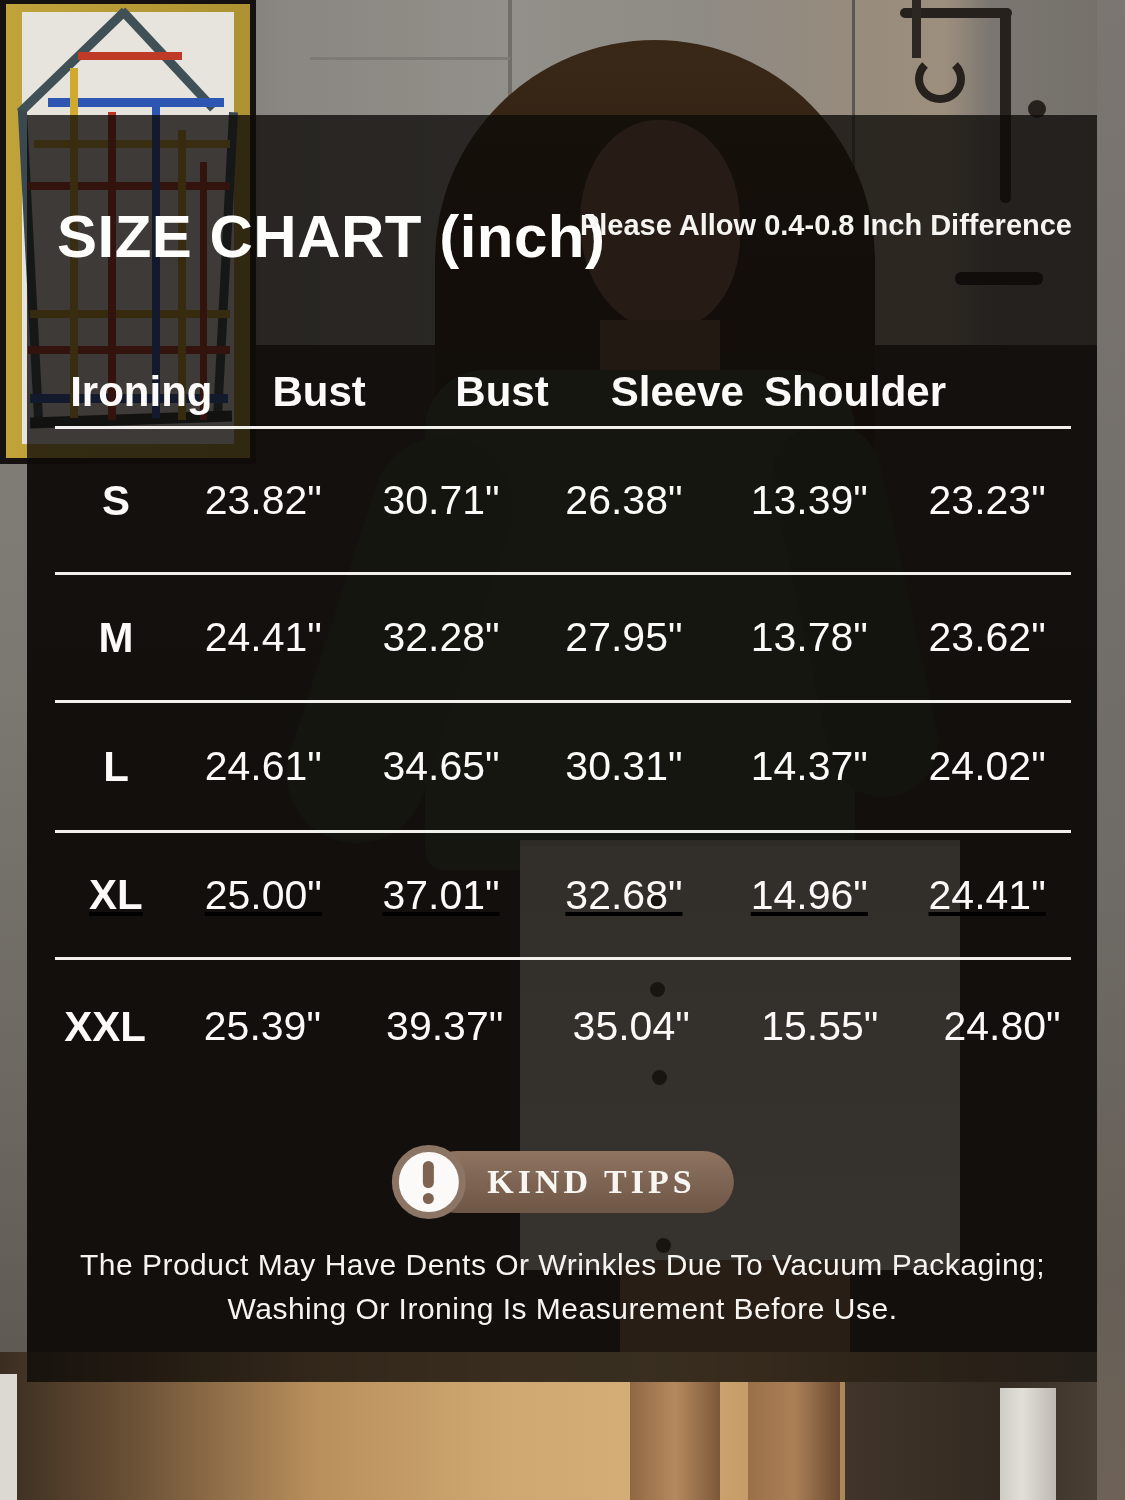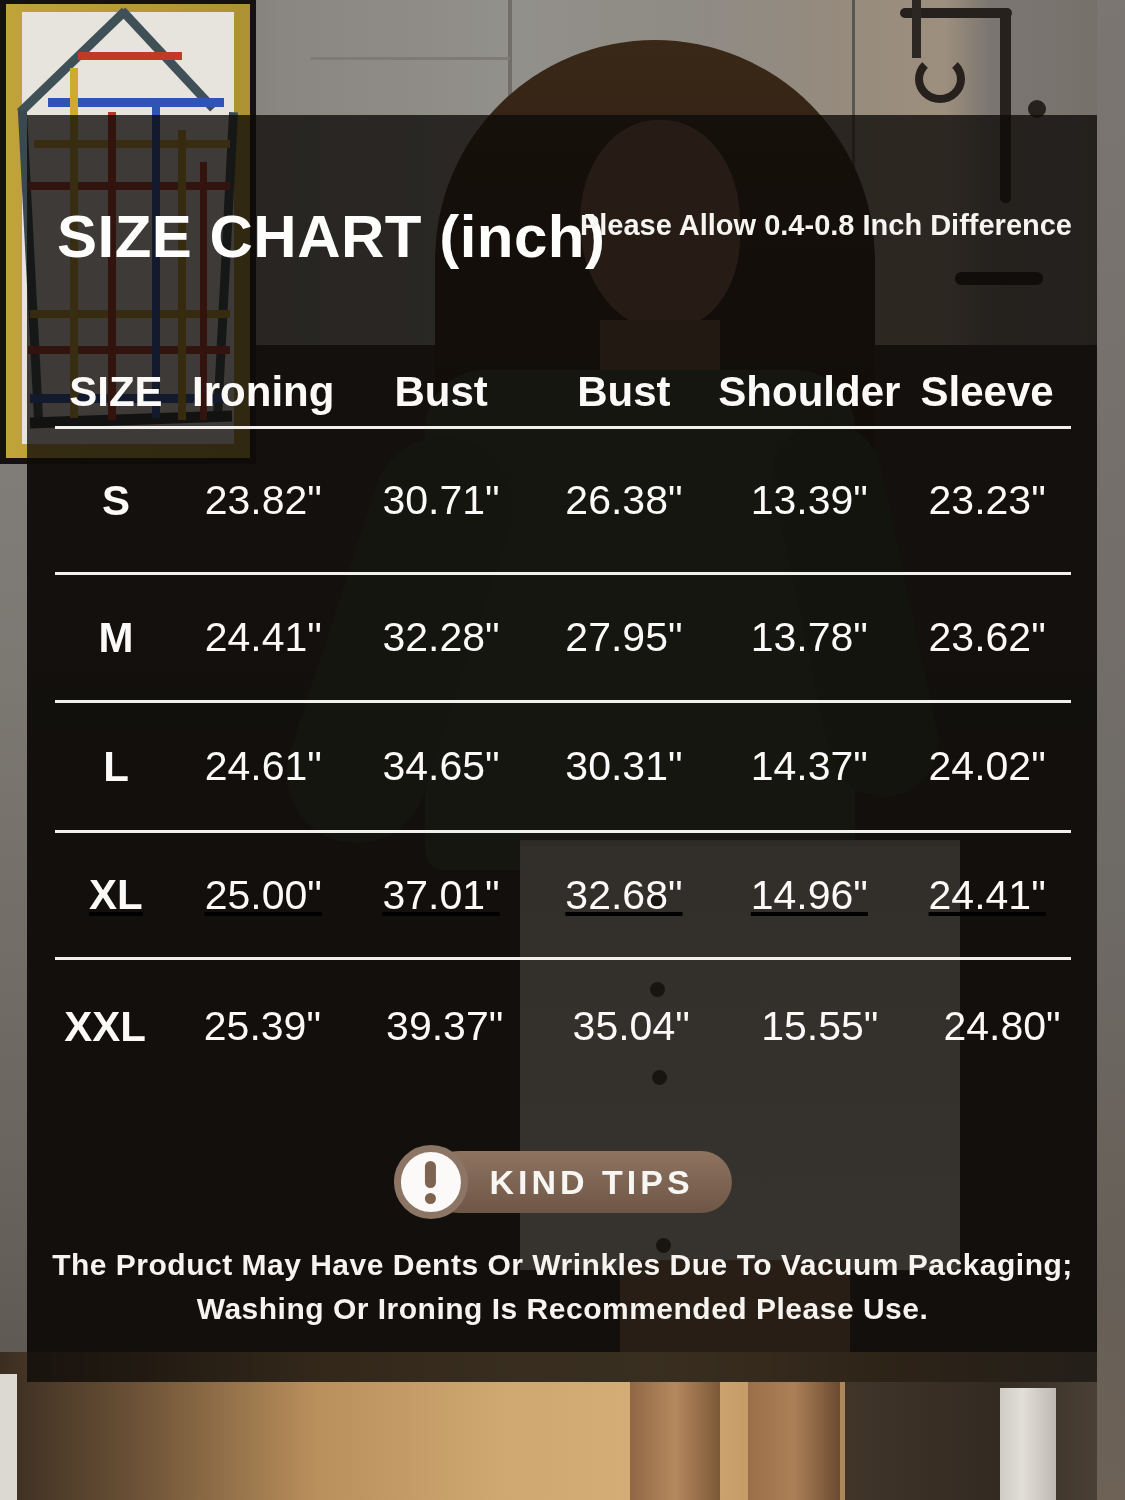--- a/index.html
+++ b/index.html
@@ -26,24 +26,24 @@
   .size-col{font-weight:700;font-size:42px;}
   .val{font-size:41px;font-weight:400;}
   .kind-tips{position:absolute;top:1145px;left:50%;transform:translateX(-50%);
              display:flex;align-items:center;z-index:10;}
   .tip-circle{width:74px;height:74px;border-radius:50%;background:#fbfaf8;
               border:7px solid #8c7565;box-sizing:border-box;display:flex;
               flex-direction:column;align-items:center;justify-content:center;z-index:2;}
   .tip-bar{width:11px;height:27px;border-radius:6px;background:#7e6350;}
   .tip-dot{width:11px;height:11px;border-radius:50%;background:#7e6350;margin-top:5px;}
   .tip-pill{margin-left:-40px;height:62px;background:linear-gradient(180deg,#8e7360,#6e5646);
-            border-radius:31px;display:flex;align-items:center;padding:0 38px 0 62px;}
+            border-radius:31px;display:flex;align-items:center;padding:0 38px 0 62px;font-family:Liberation Serif, serif;}
   .tip-label{font-size:34px;font-weight:700;letter-spacing:4px;color:#f8f6f3;}
   .footer{position:absolute;left:0;top:1243px;width:1125px;text-align:center;
-          font-size:30px;line-height:44px;color:#f6f4f1;z-index:10;letter-spacing:0.5px;font-weight:bold;}
+          font-size:30px;line-height:44px;color:#f6f4f1;z-index:10;letter-spacing:0.5px;}
 </style>
 </head>
 <body>
 
 <div class="canvas">
 
   <div class="ph" style="left:0;top:0;width:1125px;height:345px;background:linear-gradient(90deg,#5f5b56 0%,#8a8681 25%,#92908a 45%,#8f8b85 62%,#968b7d 75%,#9d8f7d 84%,#7b7671 88%,#747069 100%);"></div>
   <div class="ph" style="left:0;top:345px;width:1125px;height:1155px;background:linear-gradient(180deg,#2c2723,#272320 40%,#231f1b);"></div>
   <div class="ph" style="left:0;top:0;width:27px;height:1500px;background:linear-gradient(180deg,#87837e,#7c7872 45%,#6b6660 75%,#57524c);"></div>
 
@@ -107,26 +107,25 @@
   <div class="overlay"></div>
 
   <div class="title">SIZE CHART (inch)</div>
 
   <div class="note">
     <div>Please Allow 0.4-0.8 Inch Difference</div>
   </div>
 
   <div class="size-table">
     <div class="t-row t-head">
-      <div class="t-cell c0">SIZE</div>
       <div class="t-cell c1">Ironing</div>
       <div class="t-cell c2">Bust</div>
       <div class="t-cell c3">Bust</div>
+      <div class="t-cell c5">Sleeve</div>
       <div class="t-cell c4">Shoulder</div>
-      <div class="t-cell c5">Sleeve</div>
     </div>
     <div class="t-row r-s">
       <div class="t-cell c0 size-col">S</div>
       <div class="t-cell c1 val">23.82"</div>
       <div class="t-cell c2 val">30.71"</div>
       <div class="t-cell c3 val">26.38"</div>
       <div class="t-cell c4 val">13.39"</div>
       <div class="t-cell c5 val">23.23"</div>
     </div>
     <div class="t-row r-m">
@@ -168,16 +167,16 @@
       <div class="tip-bar"></div>
       <div class="tip-dot"></div>
     </div>
     <div class="tip-pill">
       <span class="tip-label">KIND TIPS</span>
     </div>
   </div>
 
   <div class="footer">
     <div>The Product May Have Dents Or Wrinkles Due To Vacuum Packaging;</div>
-    <div>Washing Or Ironing Is Recommended Please Use.</div>
+    <div>Washing Or Ironing Is Measurement Before Use.</div>
   </div>
 
 </div>
 
 </body></html>

